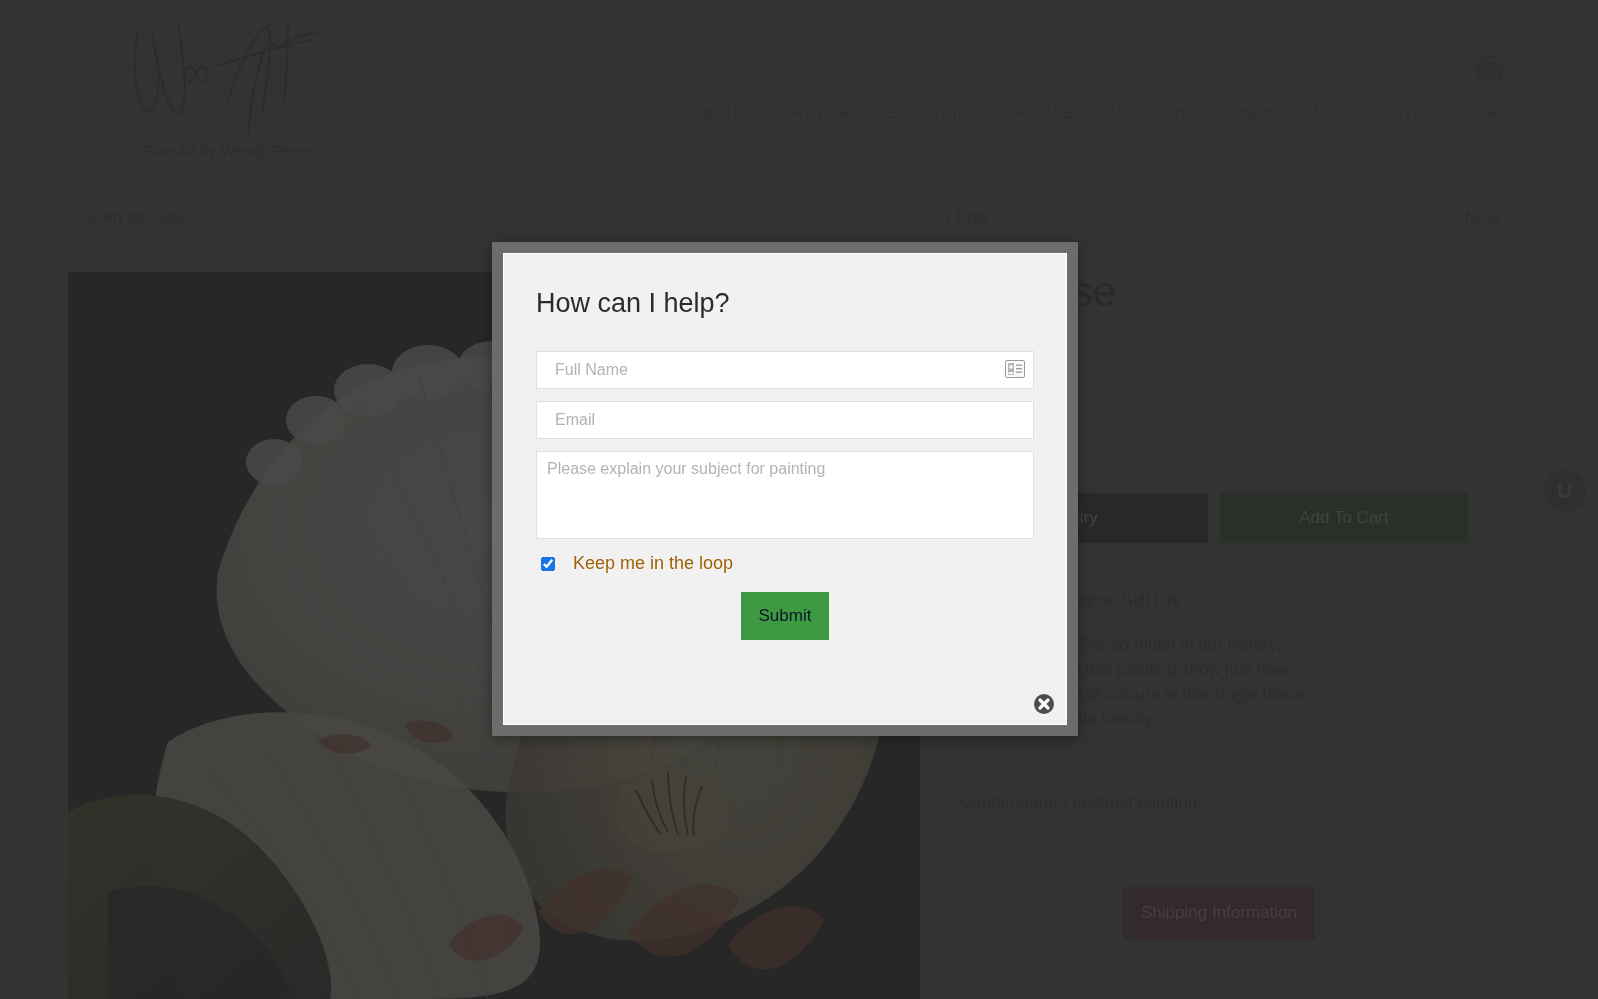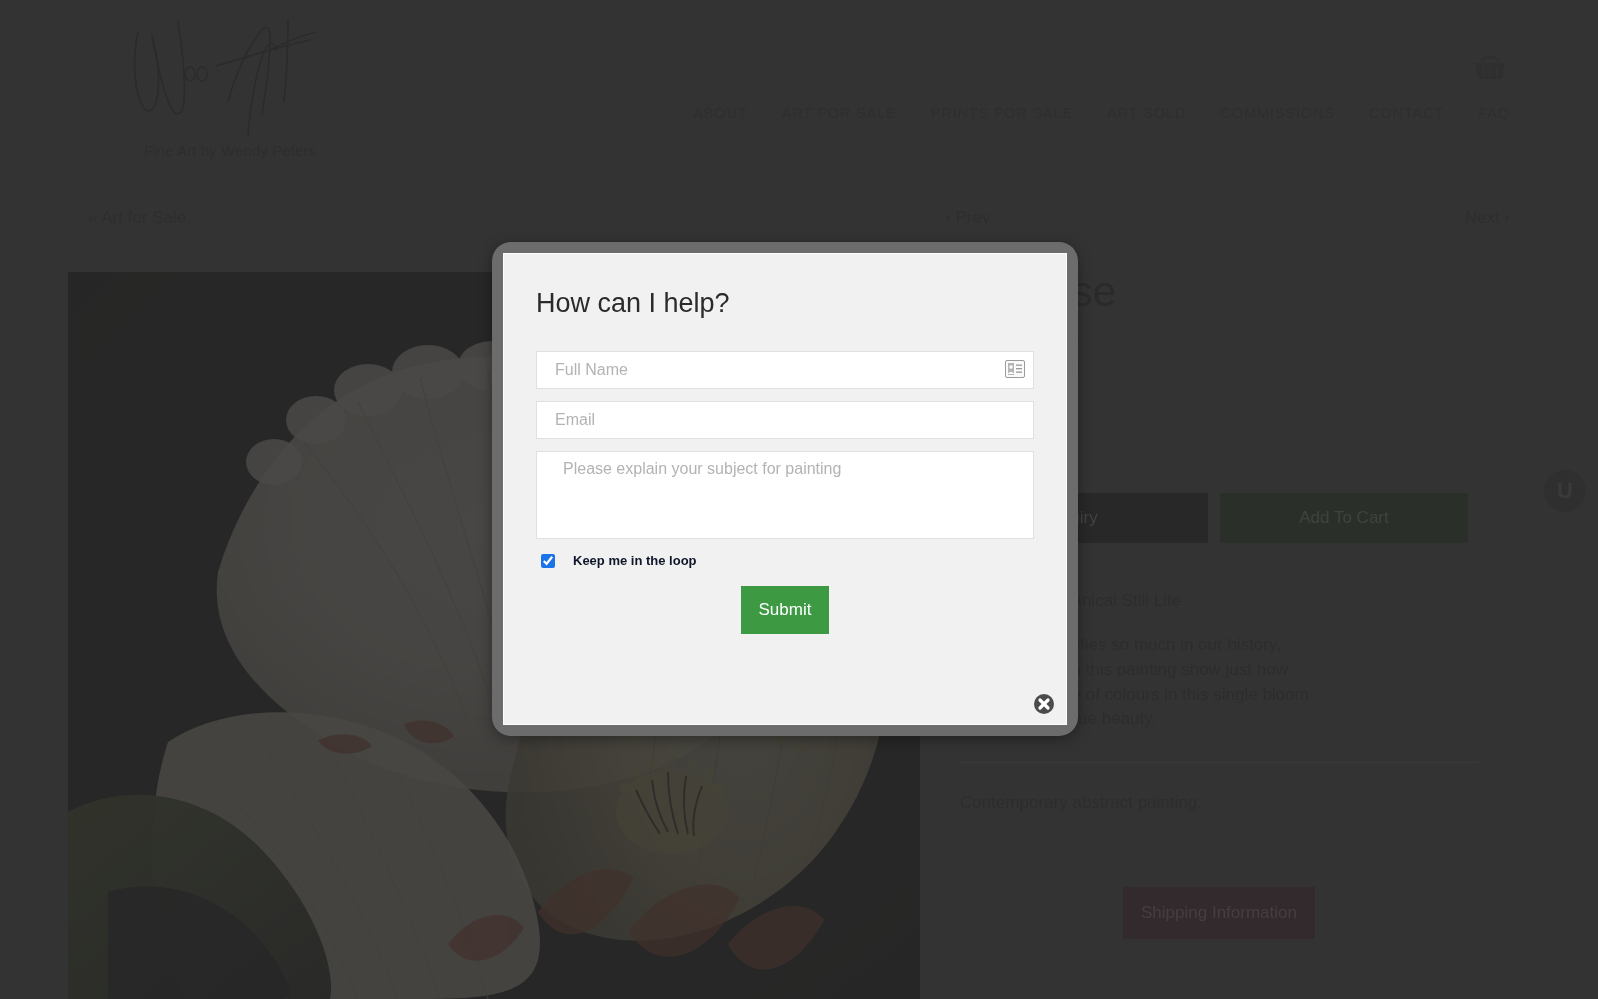--- a/index.html
+++ b/index.html
@@ -254,21 +254,21 @@
   }
 
   
   .modal-outer {
     position: absolute;
     left: 492px;
     top: 242px;
     width: 586px;
     height: 494px;
     background: #6c6c6c;
-    border-radius: 19px;
+    border-radius: 1px;
     padding: 11px;
     z-index: 100;
     box-shadow: 0 3px 14px rgba(0,0,0,0.35);
   }
   .modal-inner {
     position: relative;
     width: 100%;
     height: 100%;
     background: #f1f1f1;
     border: 1px solid #ffffff;
@@ -303,21 +303,21 @@
     width: 20px;
     height: 18px;
     pointer-events: none;
   }
   .field-textarea {
     display: block;
     width: 100%;
     height: 88px;
     background: #ffffff;
     border: 1px solid #e0e0e0;
-    padding: 8px 26px;
+    padding: 8px 10px;
     font-size: 16px;
     color: #3a3a3a;
     font-family: "Liberation Sans", sans-serif;
     resize: none;
     outline: none;
     margin-bottom: 14px;
   }
   .field-textarea::placeholder { color: #b3b3b3; }
 
   .check-row {
@@ -327,31 +327,30 @@
     margin-bottom: 18px;
   }
   .check-box {
     width: 14px;
     height: 14px;
     margin: 0 0 0 5px;
     accent-color: #1a73e8;
     cursor: pointer;
   }
   .check-label {
-    font-size: 13px;
-    color: #0f172a;
-    font-weight: bold;
+    font-size: 18px;
+    color: #a16207;
   }
 
   .submit-wrap { text-align: center; }
   .btn-submit {
     width: 88px;
     height: 48px;
     background: #3d9a43;
-    color: #ffffff;
+    color: #0f172a;
     border: none;
     font-size: 17px;
     font-family: "Liberation Sans", sans-serif;
     cursor: pointer;
   }
 
   .modal-close {
     position: absolute;
     right: 11px;
     bottom: 9px;

